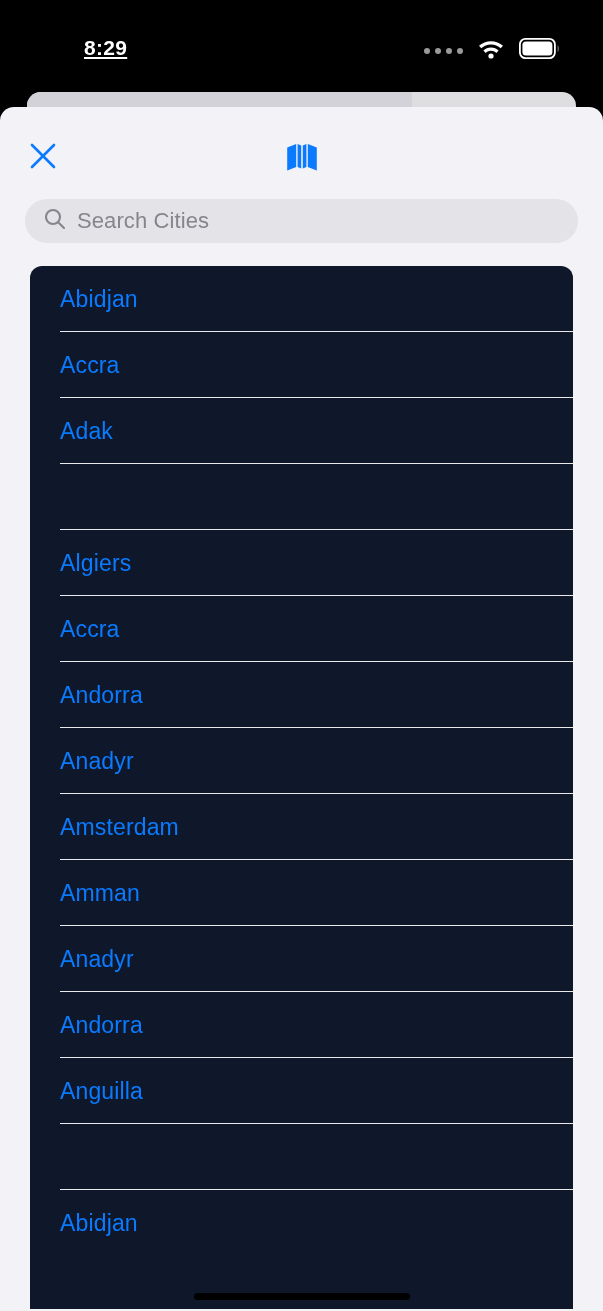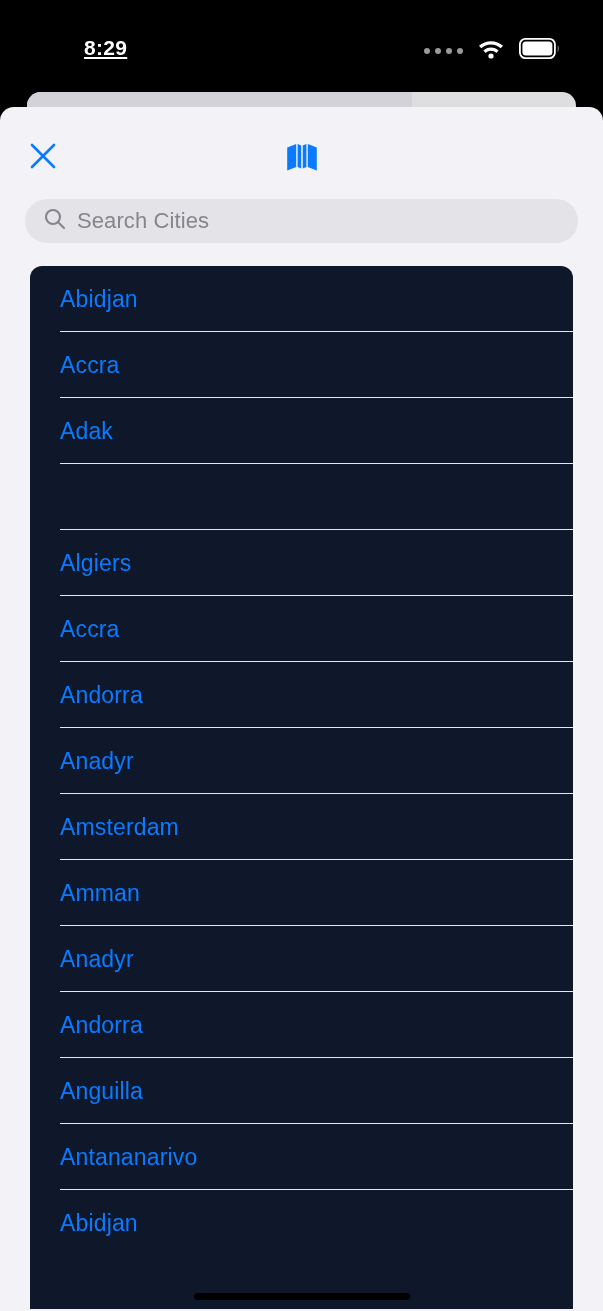--- a/index.html
+++ b/index.html
@@ -257,21 +257,20 @@
         </div>
       <div class="city-row">
           <span class="city-label">Andorra</span>
           <span class="row-sep"></span>
         </div>
       <div class="city-row">
           <span class="city-label">Anguilla</span>
           <span class="row-sep"></span>
         </div>
       <div class="city-row">
-          <span class="city-label">Antananarivo</span>
           <span class="row-sep"></span>
         </div>
       <div class="city-row">
           <span class="city-label">Abidjan</span>
         </div>
     </div>
 
   </div>
 
   <div id="home-indicator"></div>

